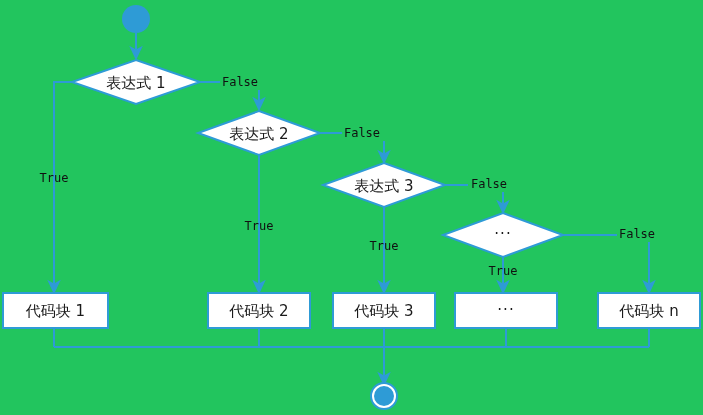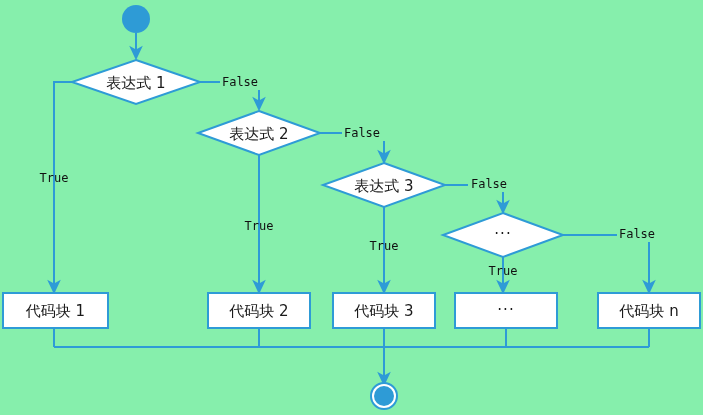--- a/index.html
+++ b/index.html
@@ -7,21 +7,21 @@
     padding: 0;
     background: #ffffff;
   }
   body {
     font-family: "Liberation Sans", sans-serif;
   }
   #canvas {
     position: relative;
     width: 703px;
     height: 415px;
-    background: #86efac;
+    background: #22c55e;
     overflow: hidden;
   }
   #flow-svg {
     position: absolute;
     left: 0;
     top: 0;
     width: 703px;
     height: 415px;
   }
   .edge-line {

